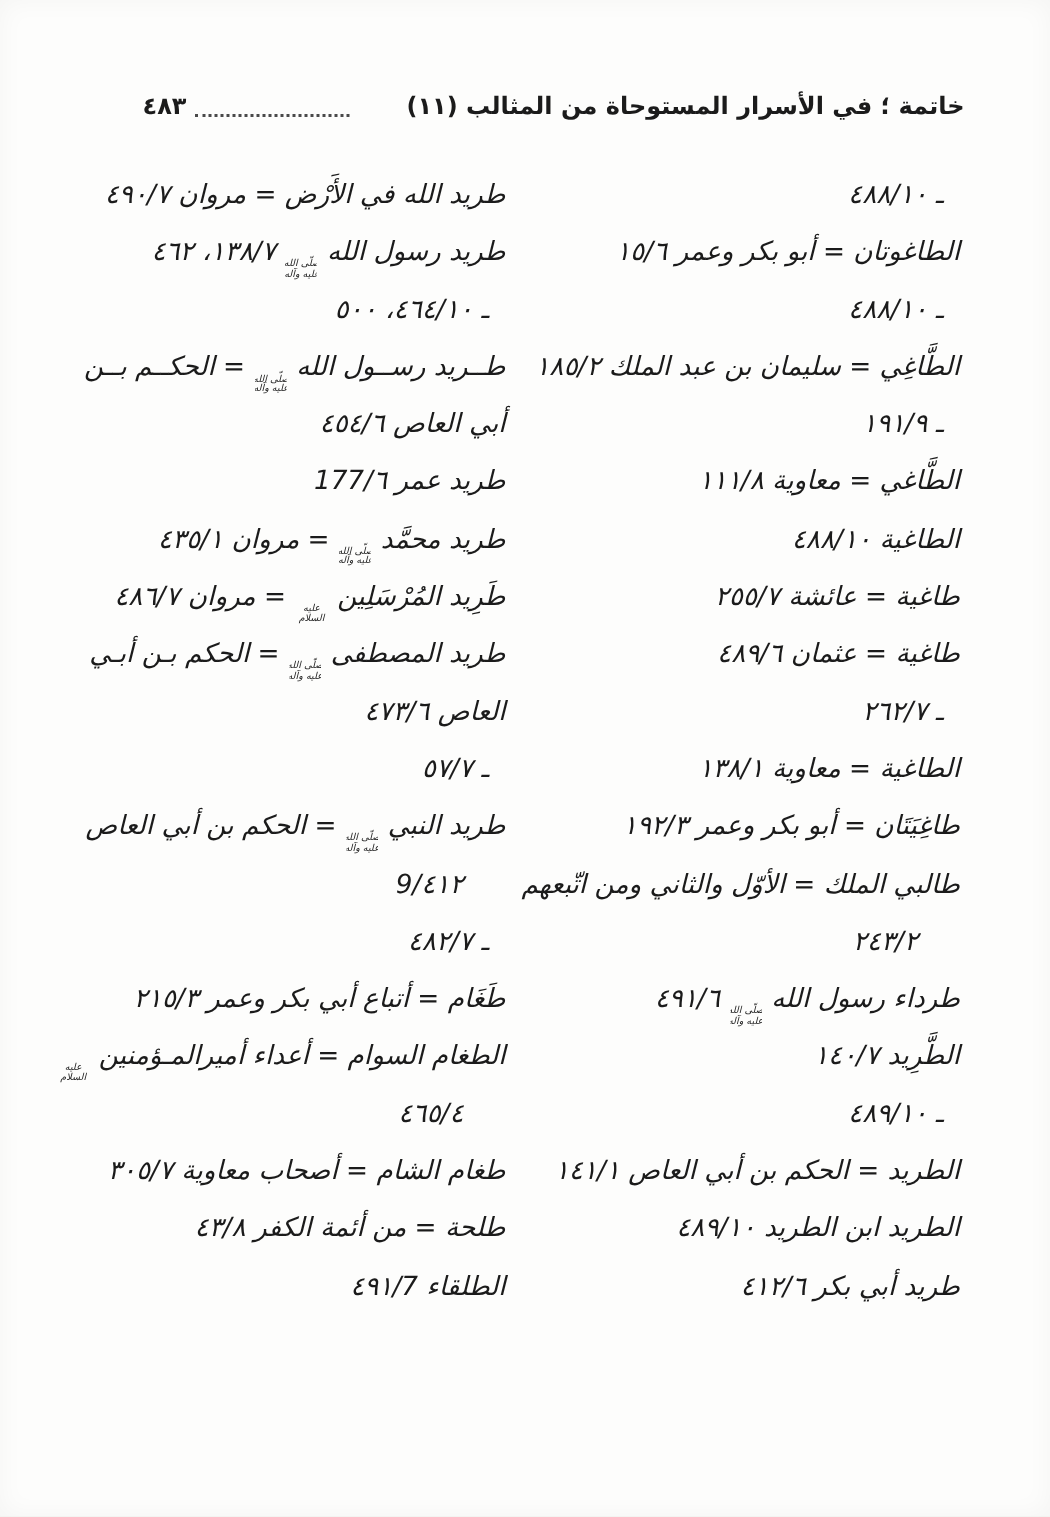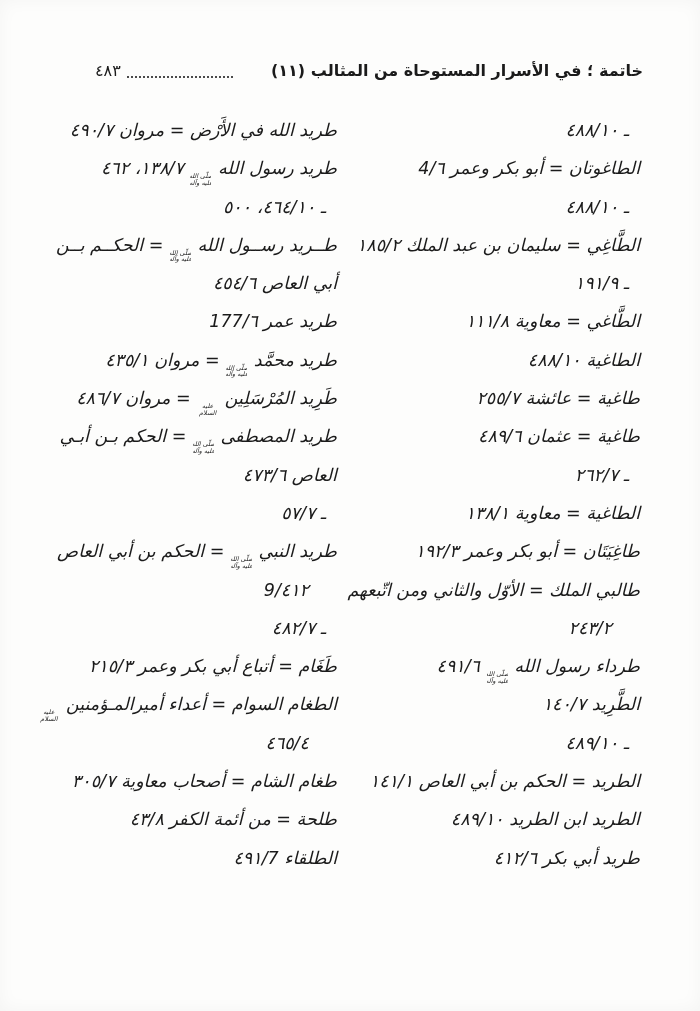--- a/index.html
+++ b/index.html
@@ -40,21 +40,21 @@
   .dot-leader {
     flex: 1 1 auto;
     height: 0;
     border-bottom: 2px dotted #4a4a4a;
     align-self: flex-end;
     margin: 0 6px 6px 6px;
   }
   .pagenum {
     flex: 0 0 auto;
     font-size: 16px;
-    font-weight: normal;
+    font-weight: bold;
     white-space: nowrap;
   }
   
   .columns {
     position: absolute;
     top: 111px;
     right: 60px;
     left: 60px;
     display: flex;
     gap: 26px;
@@ -101,21 +101,21 @@
 
   <header class="header">
     <span class="title">خاتمة ؛ في الأسرار المستوحاة من المثالب (١١)</span>
     <span class="dot-leader"></span>
     <span class="pagenum">٤٨٣</span>
   </header>
 
   <main class="columns">
     <div class="col col-right" id="col-right">
         <div class="line cont-dash">ـ ٤٨٨/١٠</div>
-        <div class="line entry">الطاغوتان = أبو بكر وعمر 4/٦</div>
+        <div class="line entry">الطاغوتان = أبو بكر وعمر ١٥/٦</div>
         <div class="line cont-dash">ـ ٤٨٨/١٠</div>
         <div class="line entry">الطَّاغِي = سليمان بن عبد الملك ١٨٥/٢</div>
         <div class="line cont-dash">ـ ١٩١/٩</div>
         <div class="line entry">الطَّاغي = معاوية ١١١/٨</div>
         <div class="line entry">الطاغية ٤٨٨/١٠</div>
         <div class="line entry">طاغية = عائشة ٢٥٥/٧</div>
         <div class="line entry">طاغية = عثمان ٤٨٩/٦</div>
         <div class="line cont-dash">ـ ٢٦٢/٧</div>
         <div class="line entry">الطاغية = معاوية ١٣٨/١</div>
         <div class="line entry">طاغِيَتَان = أبو بكر وعمر ١٩٢/٣</div>

